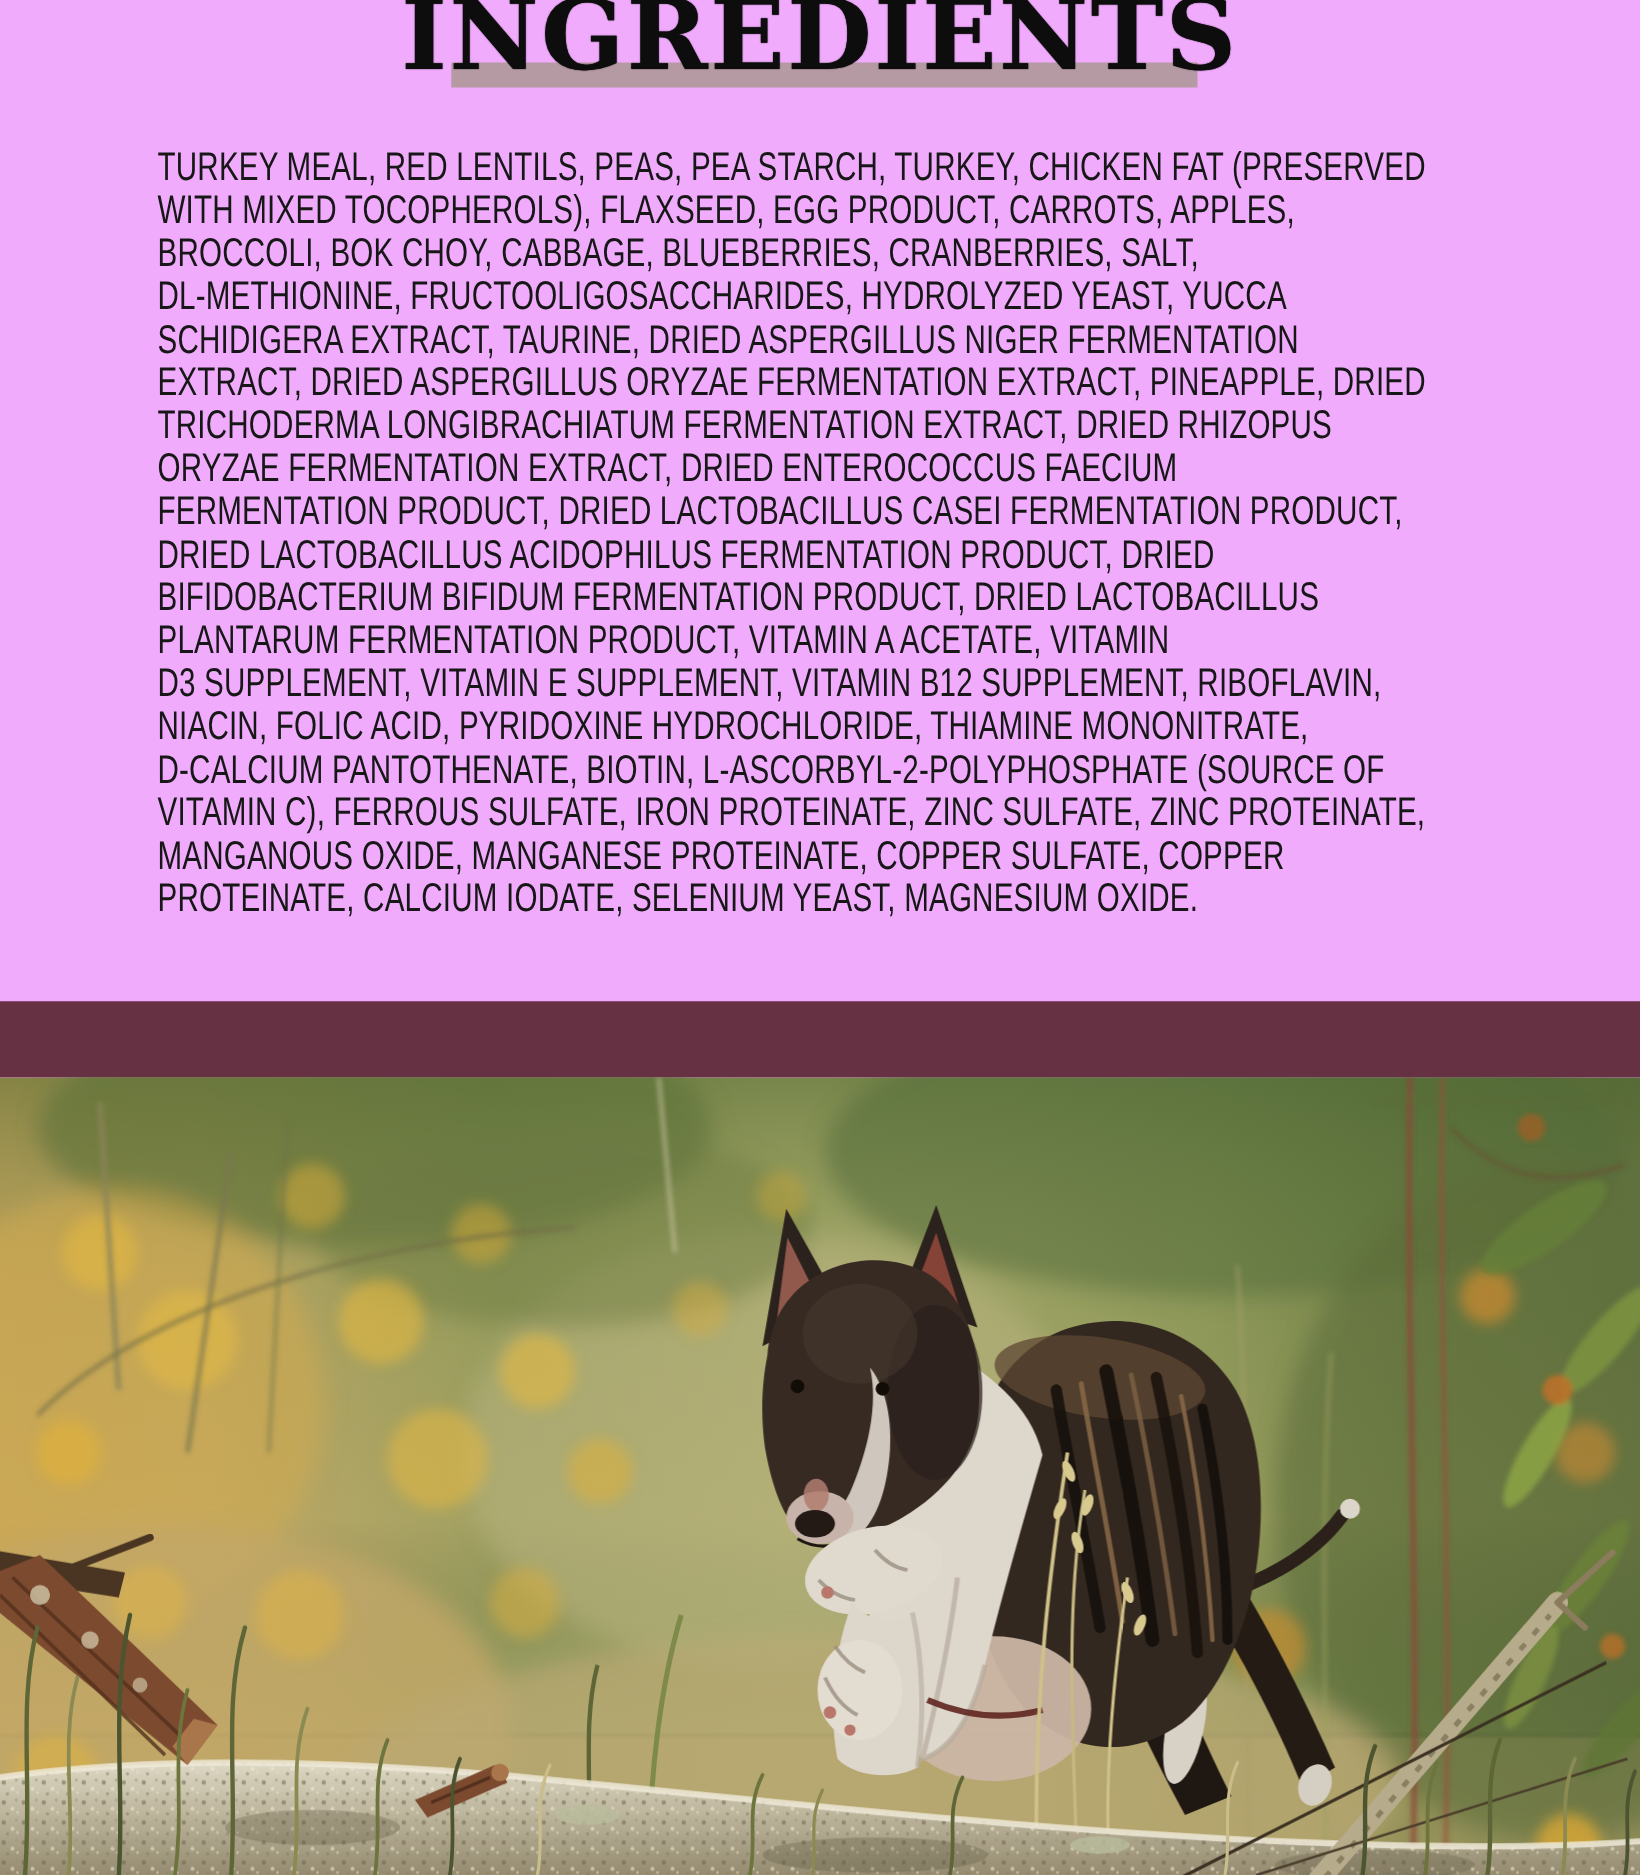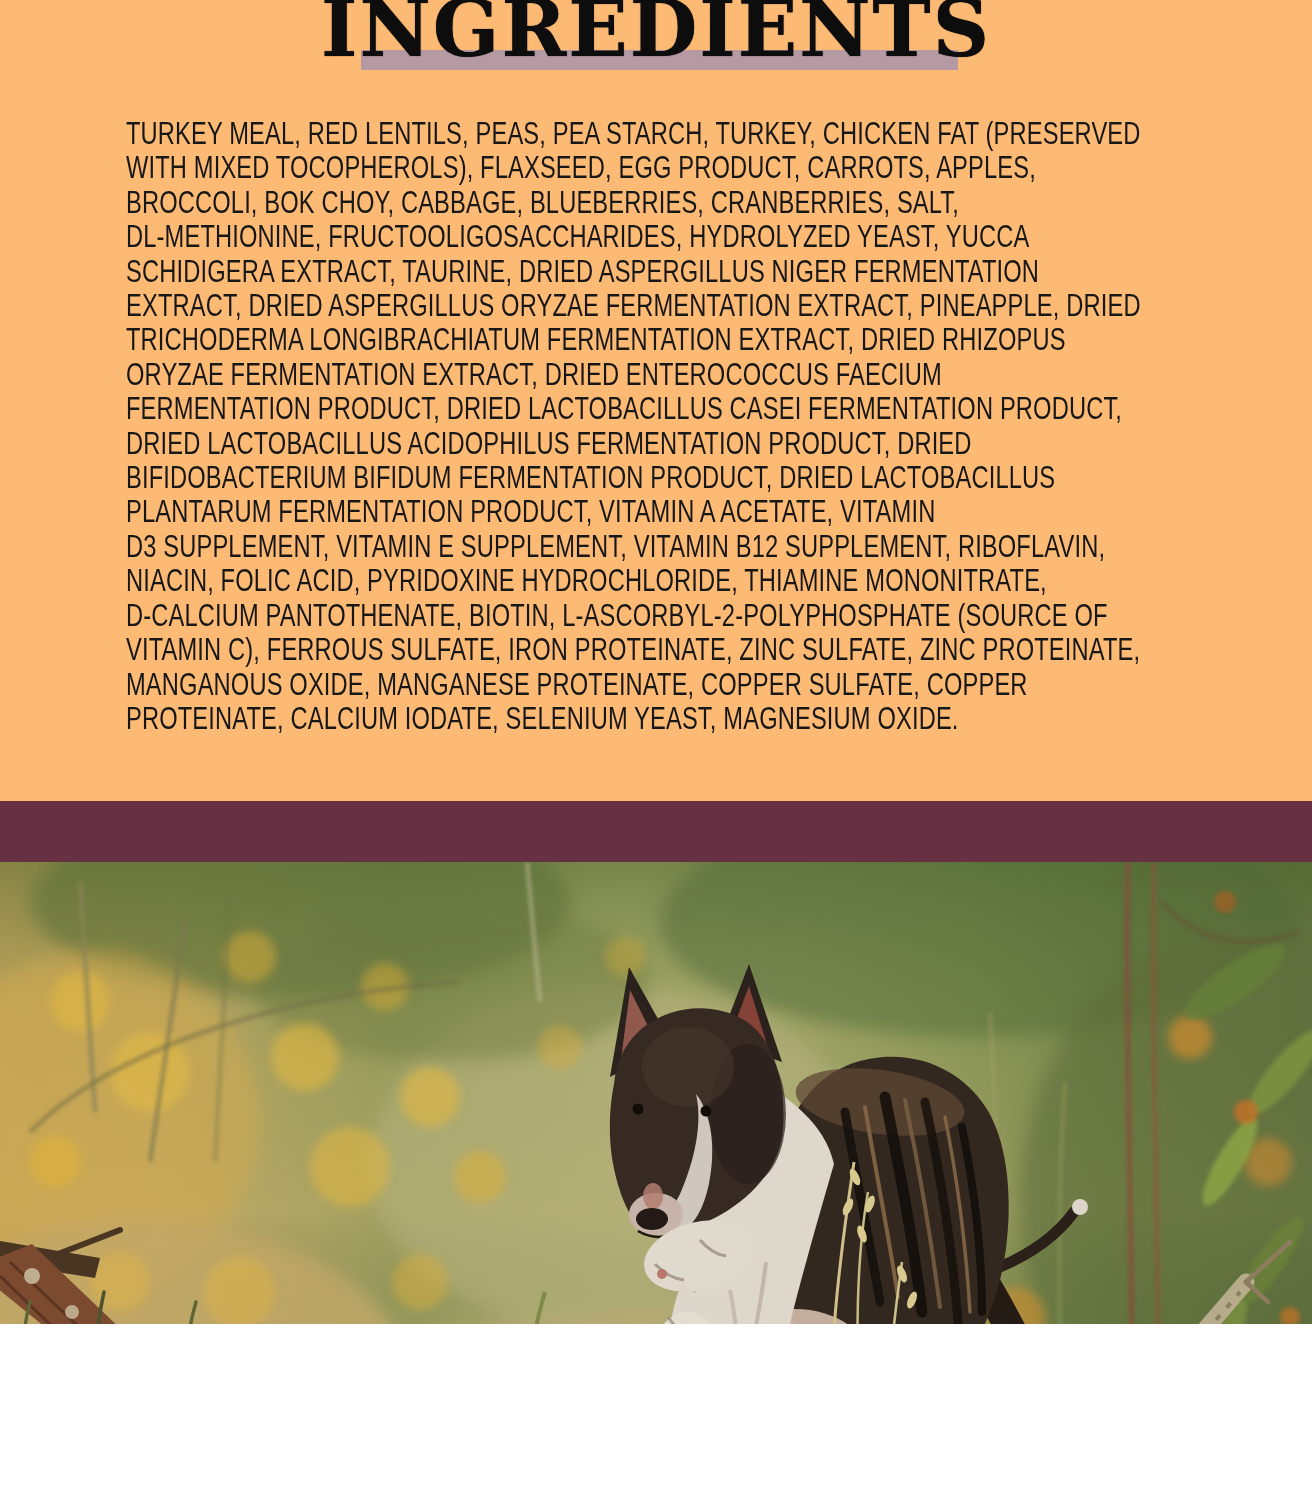--- a/index.html
+++ b/index.html
@@ -1,16 +1,16 @@
 <!DOCTYPE html>
 <html><head>
 <meta charset="utf-8">
 <style>
   html,body{margin:0;padding:0;background:#ffffff;}
-  .page{position:relative;width:1312px;height:1324px;background:#fdba74;overflow:hidden;
+  .page{position:relative;width:1312px;height:1500px;background:#f0abfc;overflow:hidden;
         font-family:"Liberation Sans",sans-serif;}
 
   
   .title-wrap{position:absolute;left:0;top:0;width:1312px;height:110px;}
   .title-underline{position:absolute;left:361px;top:50px;width:597px;height:20px;
                    background:#b59aa4;z-index:0;}
   .page-title{position:absolute;left:50%;top:-12px;transform:translateX(-50%);
               z-index:1;margin:0;white-space:nowrap;
               font-family:"DejaVu Serif",serif;font-weight:bold;font-size:78px;
               line-height:82px;letter-spacing:2px;color:#0e0d0d;

